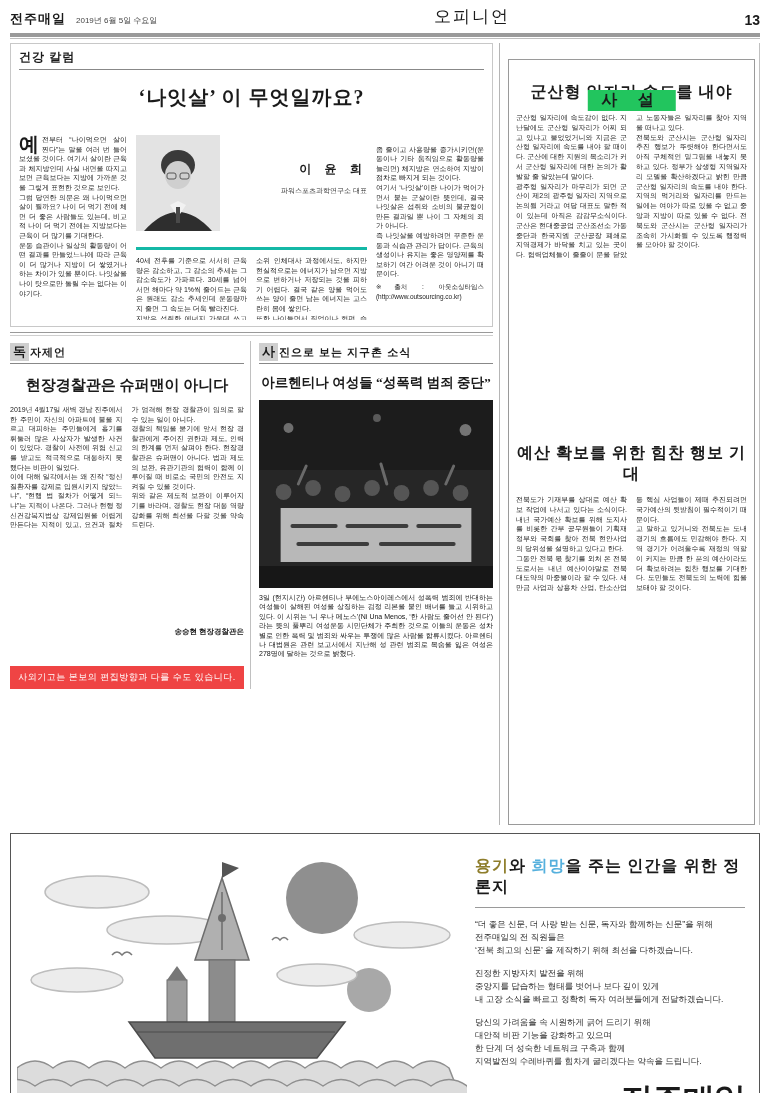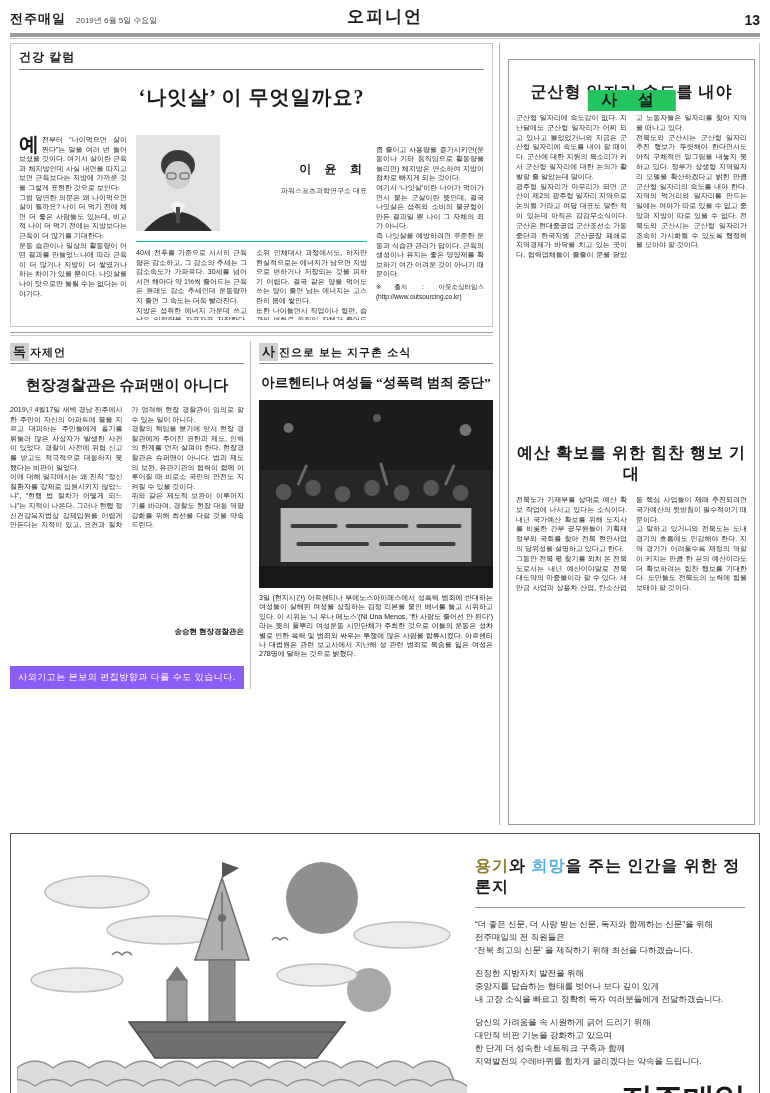--- a/index.html
+++ b/index.html
@@ -5,37 +5,37 @@
   * { margin:0; padding:0; box-sizing:border-box; }
   html,body { width:770px; background:#fff; }
   body { font-family:"Liberation Sans","DejaVu Sans",sans-serif; color:#1a1a1a; height:1093px; overflow:hidden; position:relative; }
   .serif { font-family:"Liberation Serif","DejaVu Serif",serif; }
 
   
   .masthead { display:flex; align-items:flex-end; padding:5px 10px 3px 10px; }
   .mh-left { display:flex; align-items:baseline; gap:10px; width:250px; }
   .paper-name { font-size:13px; font-weight:bold; letter-spacing:1px; }
   .issue-date { font-size:8px; color:#444; }
-  .section-title { flex:1; text-align:center; font-size:17px; font-weight:bold; letter-spacing:2px; }
+  .section-title { flex:1; text-align:right; font-size:17px; font-weight:normal; letter-spacing:2px; }
   .page-num { width:250px; text-align:right; font-size:14px; font-weight:bold; }
   .mh-rule { margin:2px 10px 0 10px; border-top:4px solid #9a9a9a; border-bottom:1px solid #bdbdbd; height:6px; }
 
   
   .content { margin:4px 10px 0 10px; display:flex; border-right:1px solid #c0c0c0; }
   .left-main { width:489px; padding-right:6px; }
   .aside-col { flex:1; border-left:1px solid #b5b5b5; padding:4px 4px 0 8px; }
 
   
   .health { border:1px solid #c8c8c8; padding:5px 8px 6px 8px; height:284px; display:flex; flex-direction:column; }
   .sec-label { font-size:12px; font-weight:bold; letter-spacing:1px; border-bottom:1px solid #888; padding-bottom:3px; }
   .health-headline { text-align:center; font-size:20px; font-weight:bold; margin:14px 0 24px 0; letter-spacing:1px; }
   .health-body { display:flex; gap:9px; flex:1; overflow:hidden; }
   .hcol { width:110px; font-size:7px; line-height:9.6px; text-align:justify; white-space:pre-line; overflow:hidden; }
   .hmid { width:235px; display:flex; flex-direction:column; }
-  .hmid-top { display:flex; gap:8px; border-bottom:1px solid #14b8a6; padding-bottom:10px; margin-bottom:6px; }
+  .hmid-top { display:flex; gap:8px; border-bottom:3px solid #14b8a6; padding-bottom:16px; margin-bottom:6px; }
   .portrait { width:84px; height:96px; background:#e6e6e6; flex:none; }
   .byline-block { flex:1; text-align:right; padding-top:26px; }
   .author-name { font-size:12px; font-weight:bold; letter-spacing:5px; }
   .author-title { font-size:7px; color:#333; margin-top:8px; }
   .hmid-cols { display:flex; gap:9px; flex:1; overflow:hidden; }
   .hmid-cols .hcol { flex:1; width:auto; }
   .dropcap { float:left; font-size:20px; font-weight:bold; line-height:18px; padding-right:3px; font-family:"Liberation Serif",serif; }
   .source-note { font-size:6.5px; margin-top:3px; color:#222; }
 
   
@@ -44,21 +44,21 @@
   
   .mid-row { display:flex; }
   .reader { width:240px; padding:2px 6px 0 0; display:flex; flex-direction:column; height:348px; }
   .photo-news { flex:1; border-left:1px solid #c0c0c0; padding:2px 0 0 8px; height:348px; }
   .label-row { display:flex; align-items:center; border-bottom:1px solid #888; padding-bottom:2px; }
   .label-first { display:inline-block; background:#cfcfcf; font-weight:bold; font-size:13px; padding:0 3px; margin-right:1px; }
   .label-rest { font-size:11px; font-weight:bold; letter-spacing:1px; }
   .reader-headline { text-align:center; font-size:15px; font-weight:bold; margin:12px 0 10px 0; }
   .reader-body { columns:2; column-gap:9px; font-size:7px; line-height:9.6px; text-align:justify; white-space:pre-line; height:218px; overflow:hidden; }
   .reader-byline { text-align:right; font-size:7.5px; font-weight:bold; margin-top:4px; }
-  .notice-box { margin-top:auto; background:#8b5cf6; color:#fff; font-size:9px; text-align:center; padding:5px 0; letter-spacing:0.5px; }
+  .notice-box { margin-top:auto; background:#ef4444; color:#fff; font-size:9px; text-align:center; padding:5px 0; letter-spacing:0.5px; }
 
   .pn-headline { text-align:center; font-size:13.5px; font-weight:bold; margin:10px 0 8px 0; }
   .pn-photo { width:100%; height:188px; background:#222; }
   .pn-caption { font-size:7px; line-height:9.4px; text-align:justify; margin-top:5px; color:#111; }
 
   
   .ed-box { border:1px solid #9a9a9a; position:relative; margin-top:12px; padding:14px 7px 6px 7px; height:766px; }
   .ed-title { position:absolute; top:-10px; left:50%; transform:translateX(-50%); background:#22c55e; padding:0 14px; font-size:16px; font-weight:bold; letter-spacing:8px; white-space:nowrap;margin-top:40px; }
   .ed-headline { text-align:center; font-size:16px; font-weight:bold; margin:8px 0 10px 0; letter-spacing:1px; }
   .ed-body { columns:2; column-gap:9px; font-size:7px; line-height:9.8px; text-align:justify; white-space:pre-line; overflow:hidden; }

